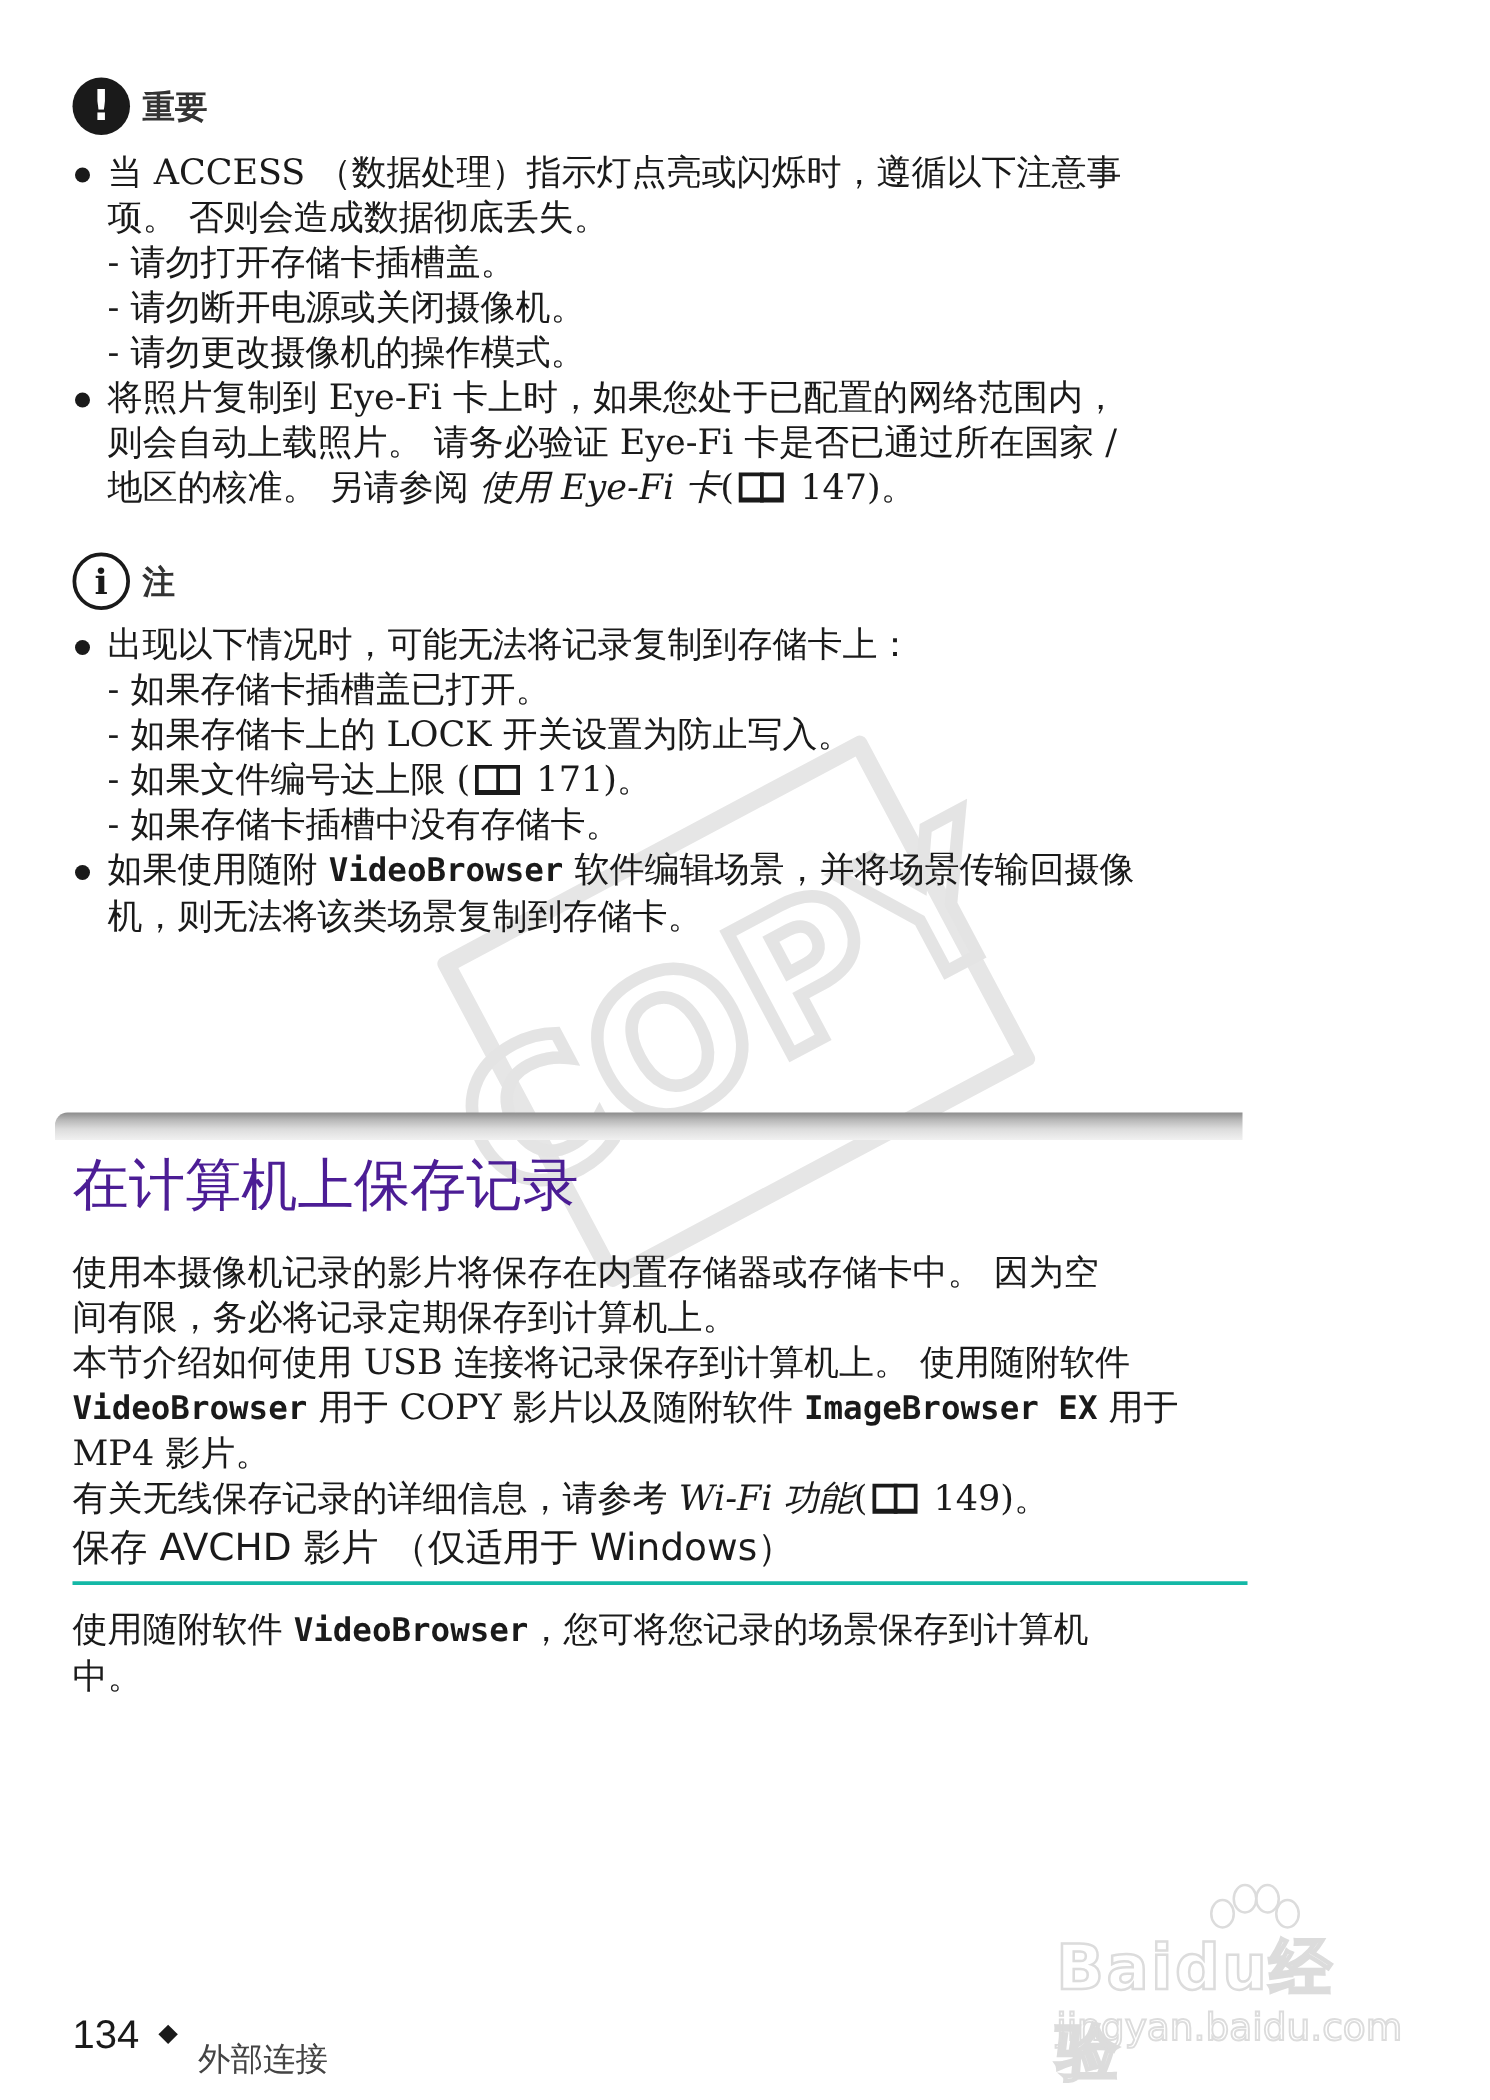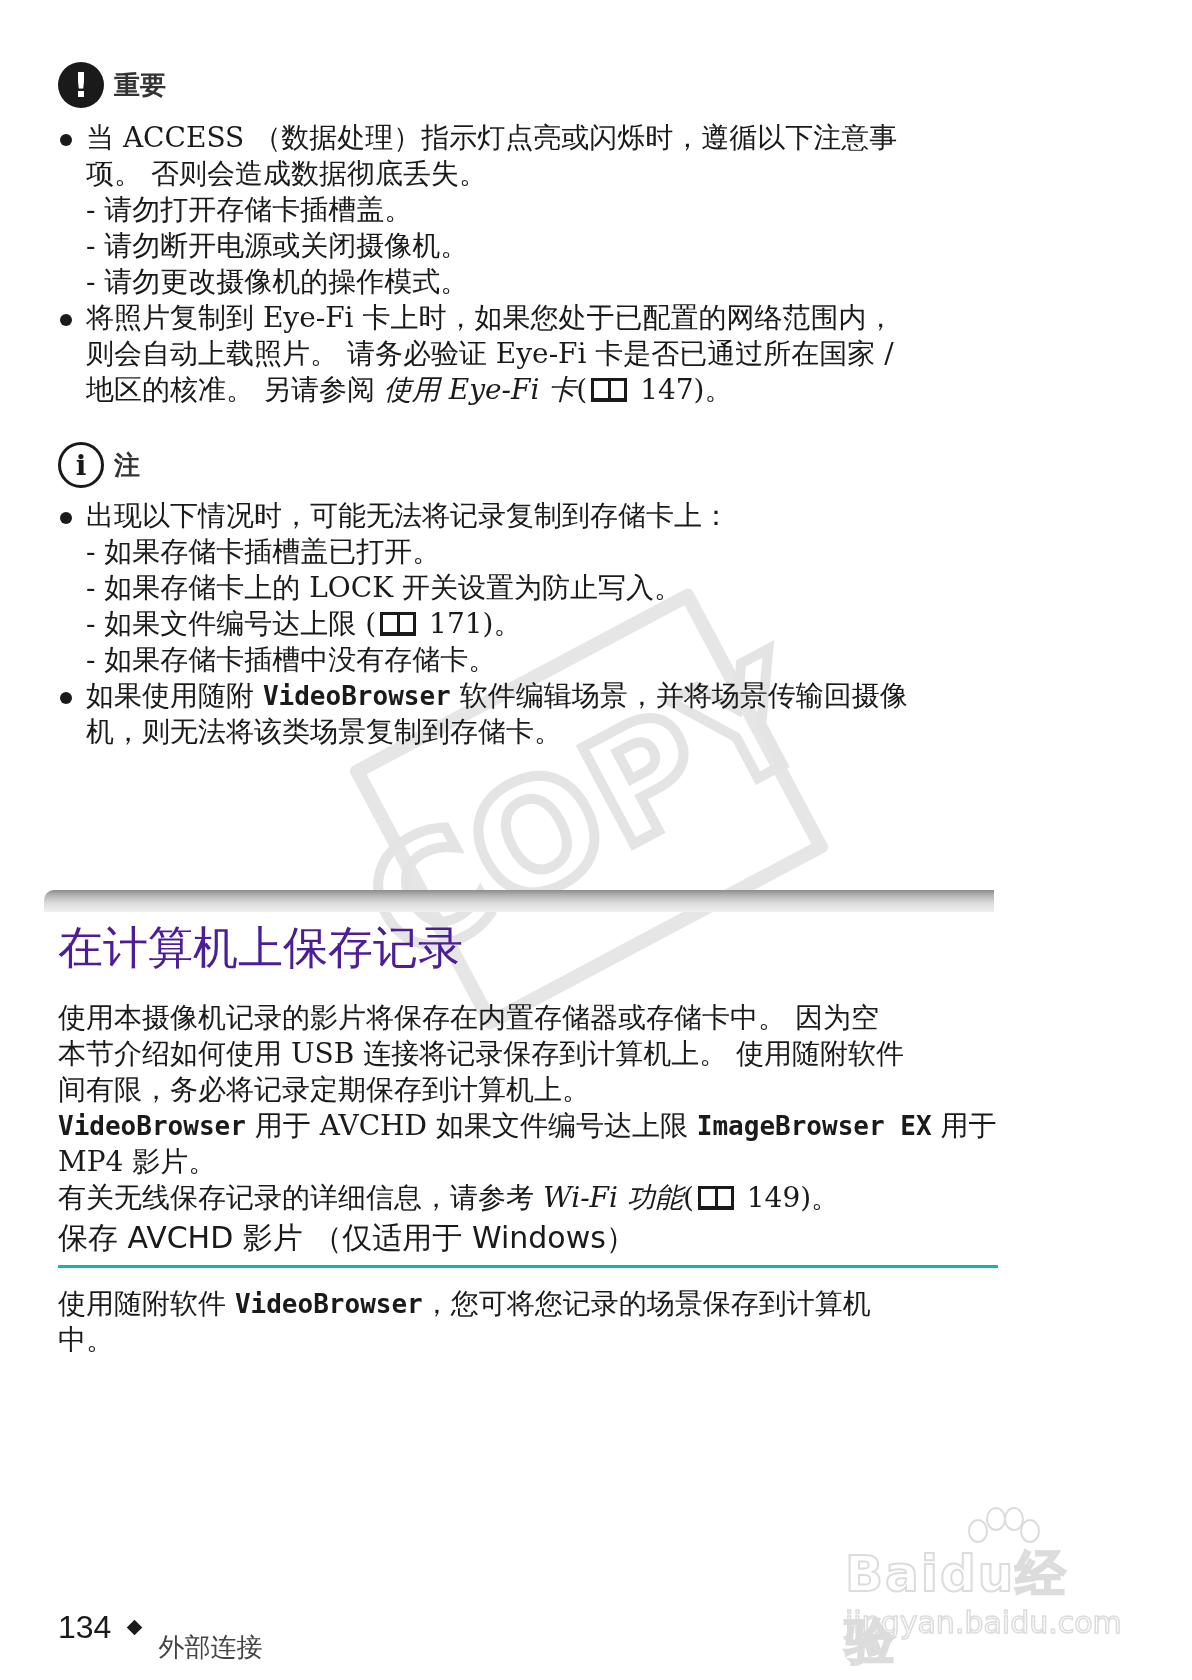--- a/index.html
+++ b/index.html
@@ -146,25 +146,25 @@
   </div>
 
   <div class="section-bar"></div>
 
   <div class="block" style="top:918px;">
     <div class="section-title">在计算机上保存记录</div>
   </div>
 
   <div class="block" style="top:1000px;">
     <div class="line">使用本摄像机记录的影片将保存在内置存储器或存储卡中。 因为空</div>
+    <div class="line">间有限，务必将记录定期保存到计算机上。</div>
     <div class="line">本节介绍如何使用 USB 连接将记录保存到计算机上。 使用随附软件</div>
-    <div class="line">间有限，务必将记录定期保存到计算机上。</div>
     <div class="line">
       <span class="sans">VideoBrowser</span>
-      <span>用于 AVCHD 如果文件编号达上限</span>
+      <span>用于 COPY 影片以及随附软件</span>
       <span class="sans">ImageBrowser EX</span>
       <span>用于</span>
     </div>
     <div class="line">MP4 影片。</div>
     <div class="line">
       <span>有关无线保存记录的详细信息，请参考</span>
       <span class="ital">Wi-Fi 功能</span><span>(</span><span class="book-icon"></span>
       <span>149)。</span>
     </div>
   </div>

